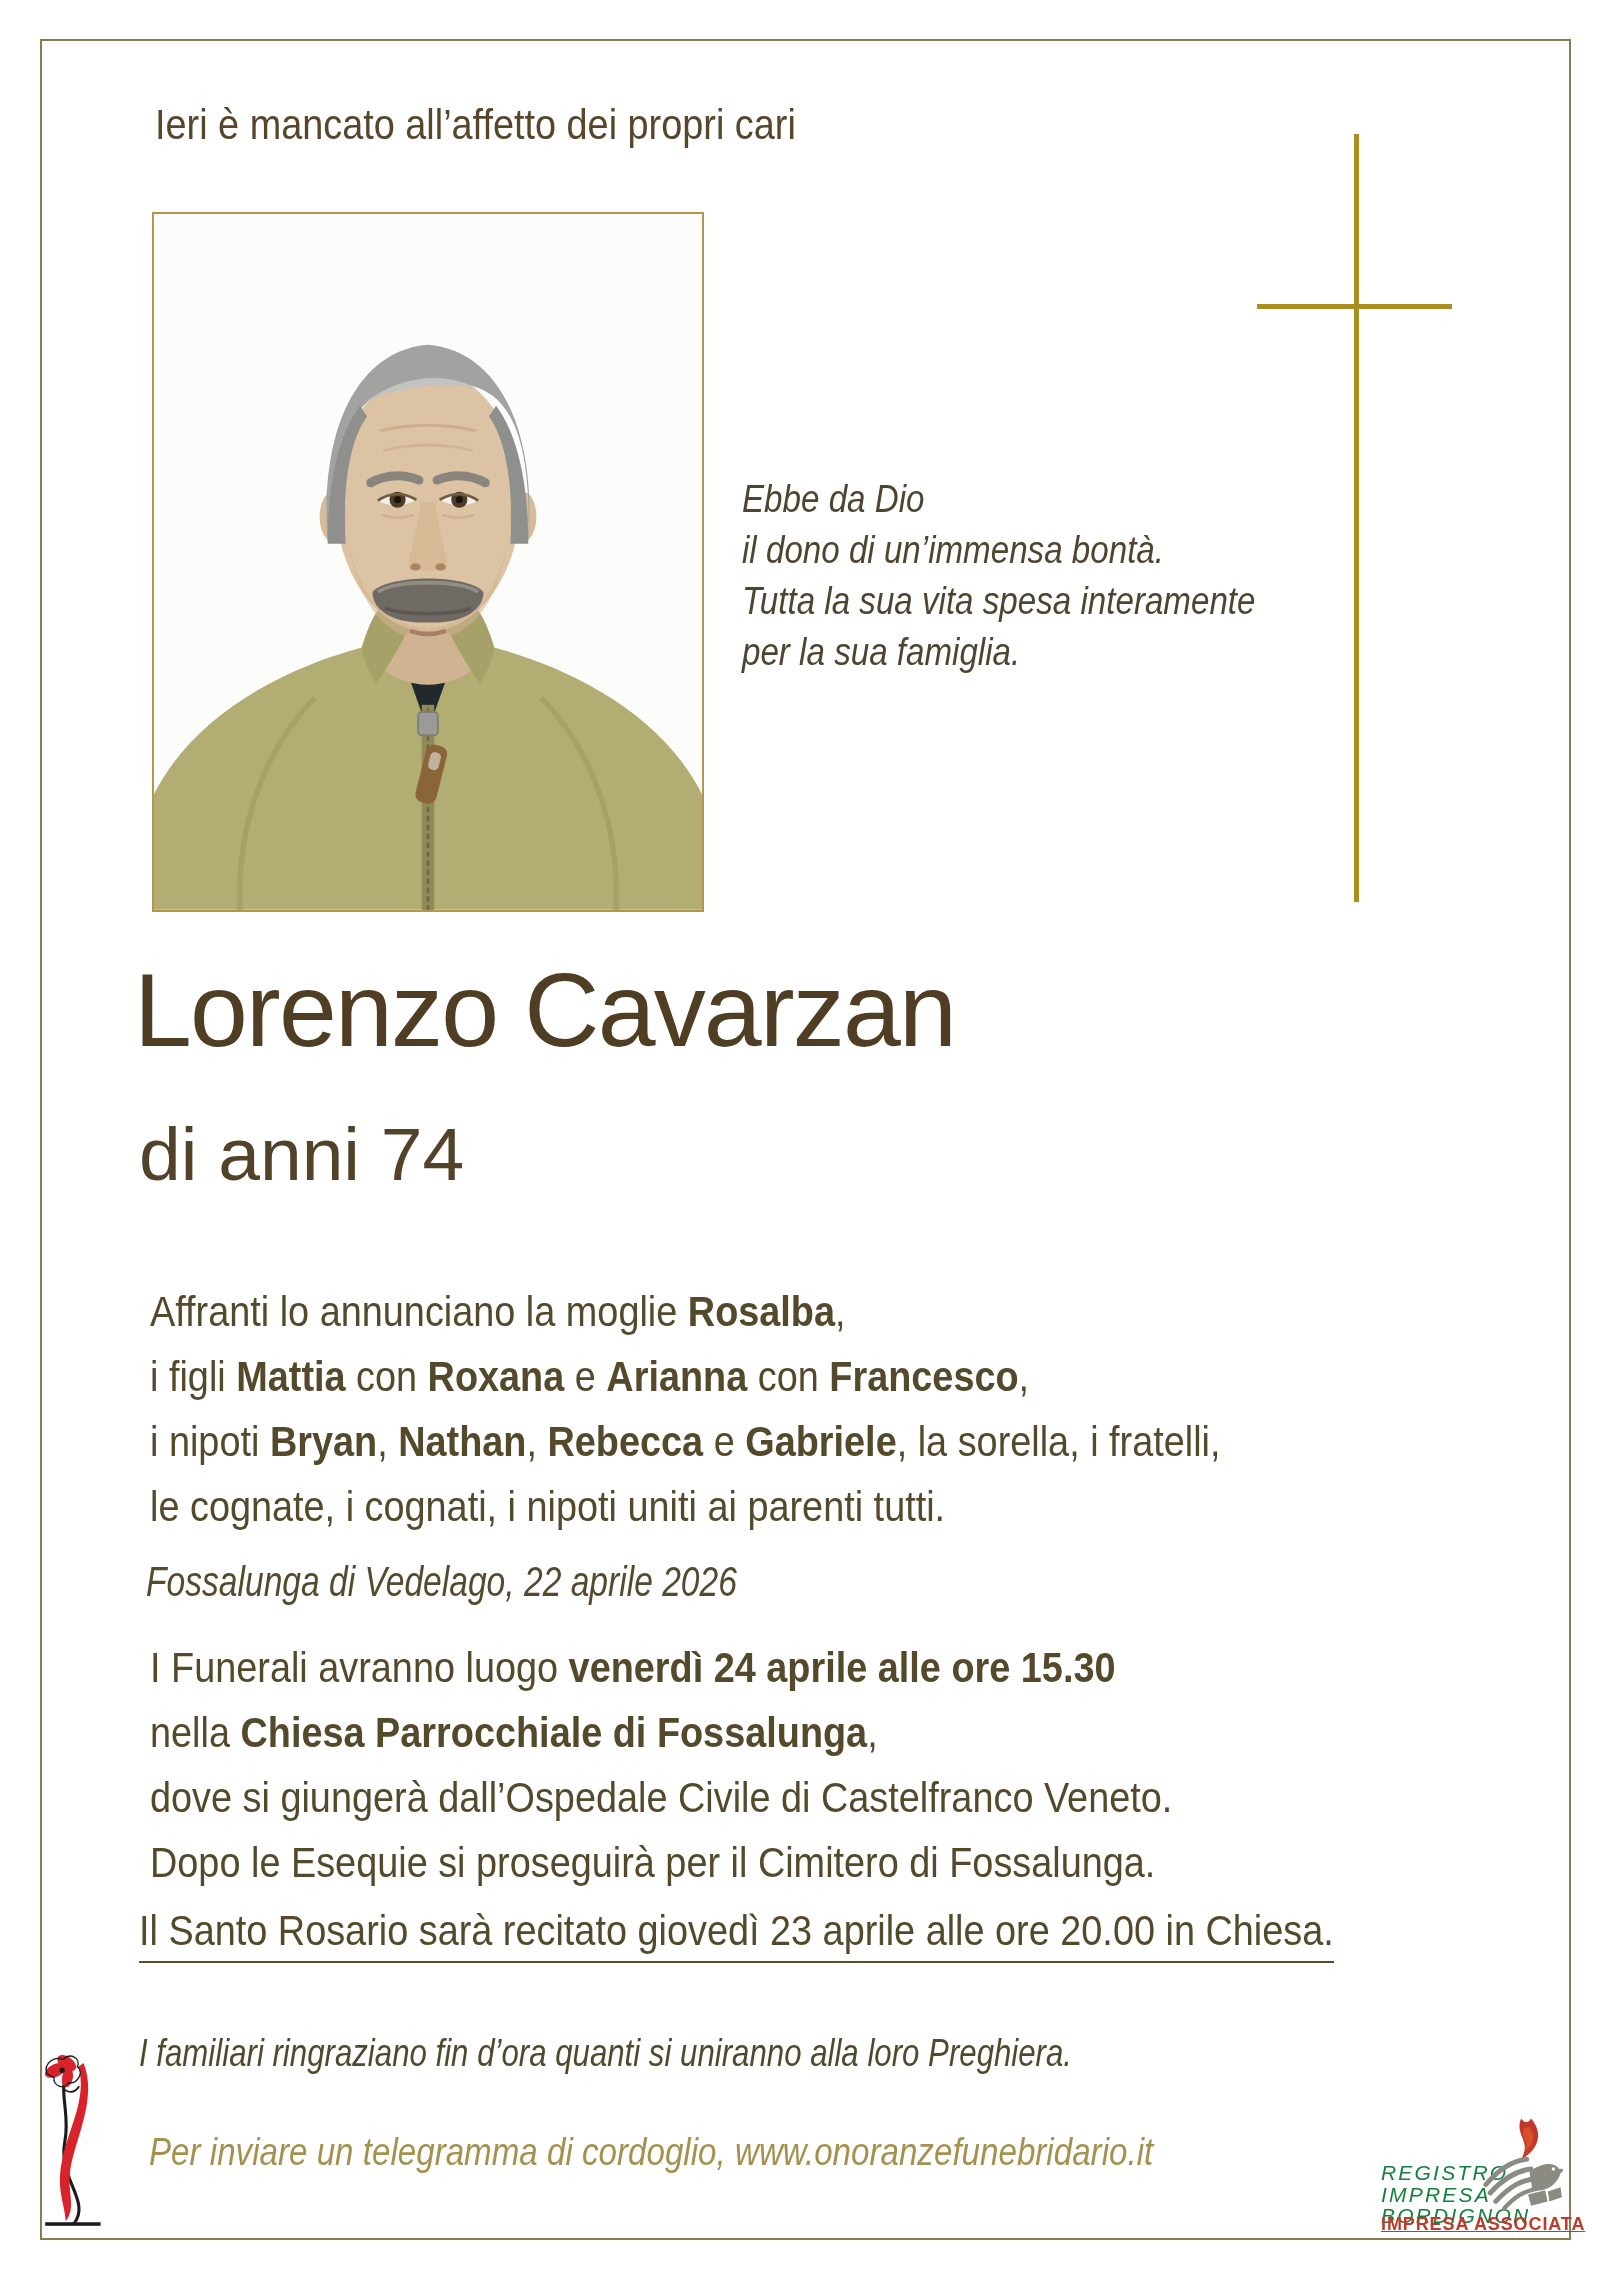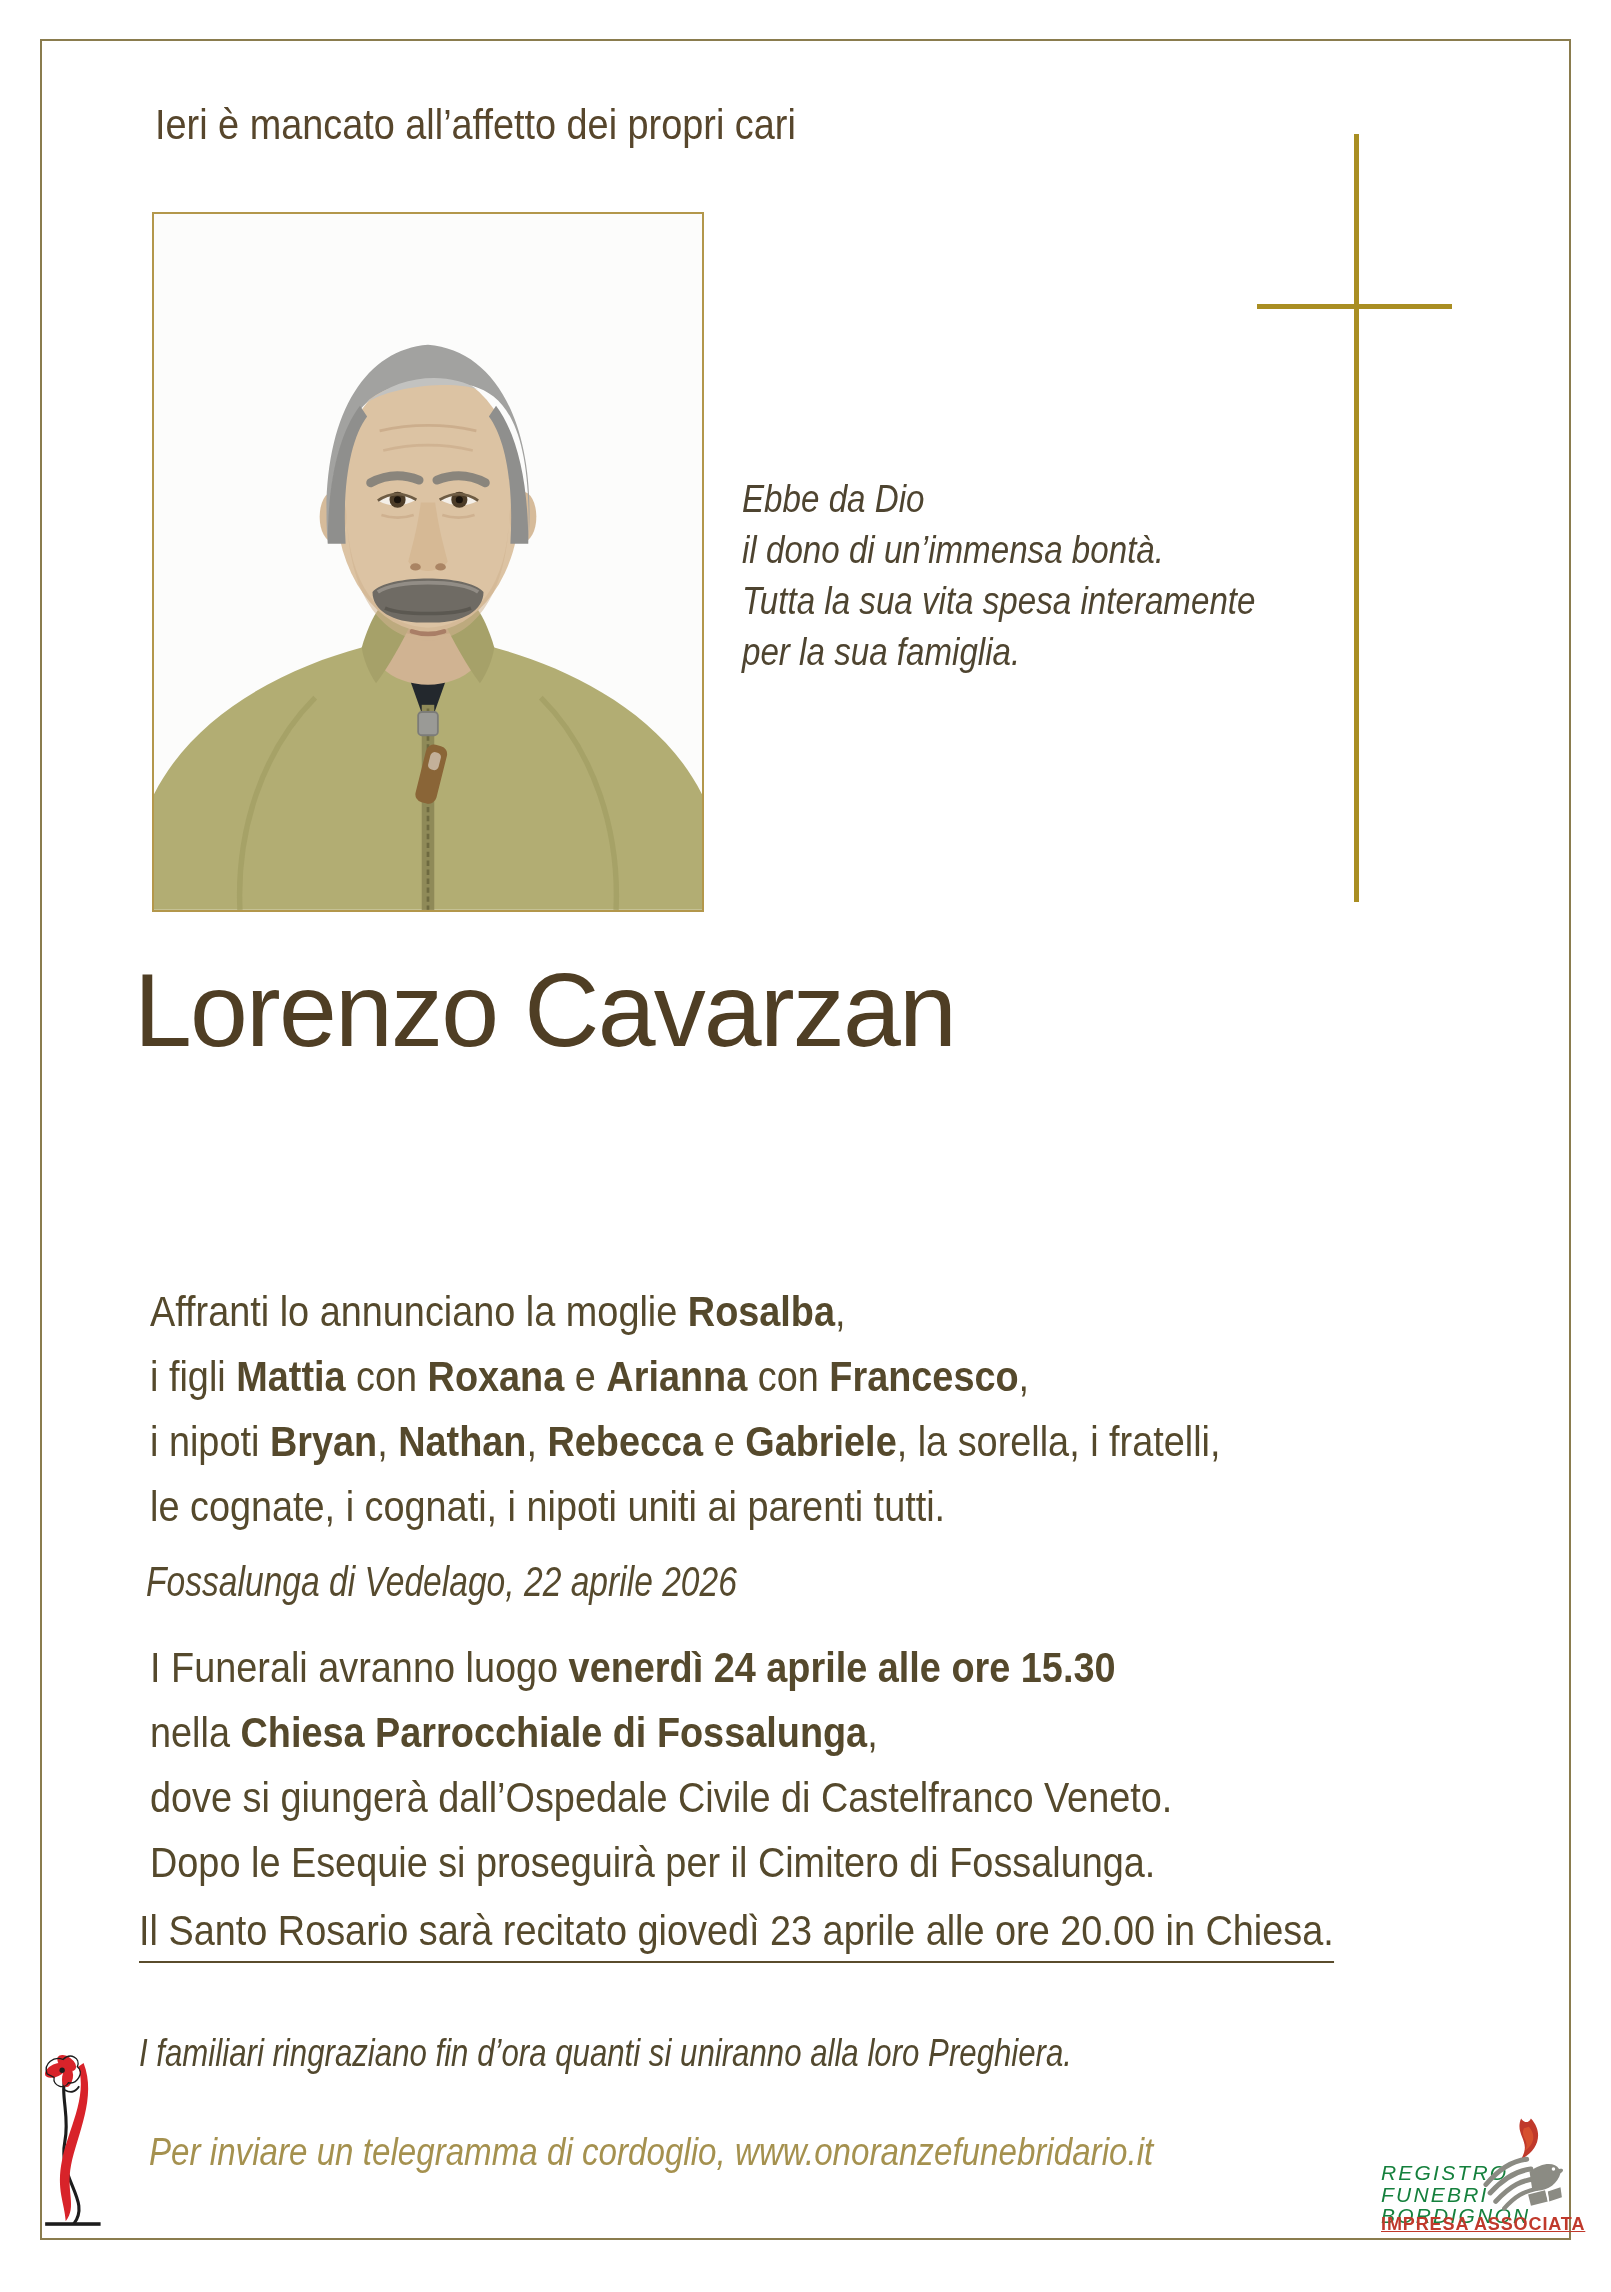--- a/index.html
+++ b/index.html
@@ -131,20 +131,21 @@
   <div class="cross-h"></div>
 
   <div class="quote it cx85">
     <div>Ebbe da Dio</div>
     <div>il dono di un’immensa bontà.</div>
     <div>Tutta la sua vita spesa interamente</div>
     <div>per la sua famiglia.</div>
   </div>
 
   <h1 class="name">Lorenzo Cavarzan</h1>
+  <div class="age">di anni 74</div>
 
   <div class="announce cx88">
     <div class="ln"><span>Affranti lo annunciano la moglie </span><span class="b">Rosalba</span><span>,</span></div>
     <div class="ln"><span>i figli </span><span class="b">Mattia</span><span> con </span><span class="b">Roxana</span><span> e </span><span class="b">Arianna</span><span> con </span><span class="b">Francesco</span><span>,</span></div>
     <div class="ln"><span>i nipoti </span><span class="b">Bryan</span><span>, </span><span class="b">Nathan</span><span>, </span><span class="b">Rebecca</span><span> e </span><span class="b">Gabriele</span><span>, la sorella, i fratelli,</span></div>
     <div class="ln"><span>le cognate, i cognati, i nipoti uniti ai parenti tutti.</span></div>
   </div>
 
   <div class="dateline it cx80">Fossalunga di Vedelago, 22 aprile 2026</div>
 
@@ -176,21 +177,21 @@
         <ellipse cx="33" cy="44" rx="11" ry="6" fill="#d8232a" transform="rotate(100 33 44)"></ellipse>
         <path d="M10,40 C6,28 18,20 28,24 C36,16 48,22 44,32 C52,38 44,52 34,50 C30,58 16,54 18,44 Z" fill="none" stroke="#1c1c1c" stroke-width="1.5"></path>
         <circle cx="27" cy="36" r="3" fill="#1c1c1c"></circle>
         <path d="M30,58 Q40,64 46,54" fill="none" stroke="#1c1c1c" stroke-width="2"></path>
       </g>
     </svg>
   </div>
 
   <div class="reg-text">
     <div>REGISTRO</div>
-    <div>FUNEBRI</div>
+    <div>IMPRESA</div>
     <div>BORDIGNON</div>
   </div>
   <div class="reg-bird">
     <svg viewBox="0 0 120 145">
       <path d="M58,2 C48,26 74,34 58,60 C80,50 92,24 72,2 C68,10 62,8 58,2 Z" fill="#c0392b"></path>
       <path d="M62,16 C56,30 72,34 63,48 C76,40 80,26 69,14 Z" fill="#d9542f" opacity="0.85"></path>
       <path d="M8,96 C30,70 48,62 66,60" fill="none" stroke="#8b8b83" stroke-width="7" stroke-linecap="round"></path>
       <path d="M14,108 C36,84 54,76 72,74" fill="none" stroke="#8b8b83" stroke-width="7" stroke-linecap="round"></path>
       <path d="M22,120 C44,96 60,90 78,88" fill="none" stroke="#8b8b83" stroke-width="7" stroke-linecap="round"></path>
       <path d="M34,130 C50,112 62,106 80,102" fill="none" stroke="#8b8b83" stroke-width="6" stroke-linecap="round"></path>

